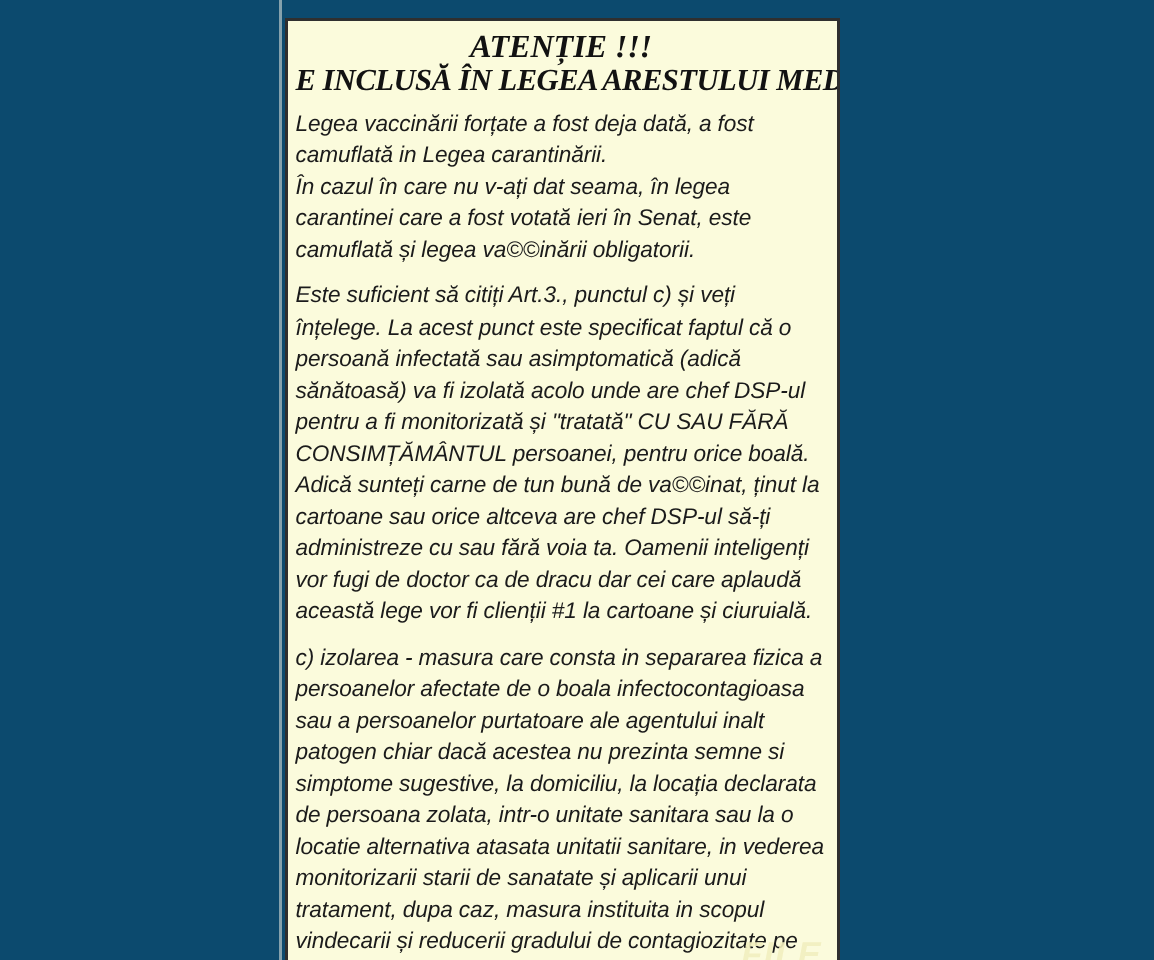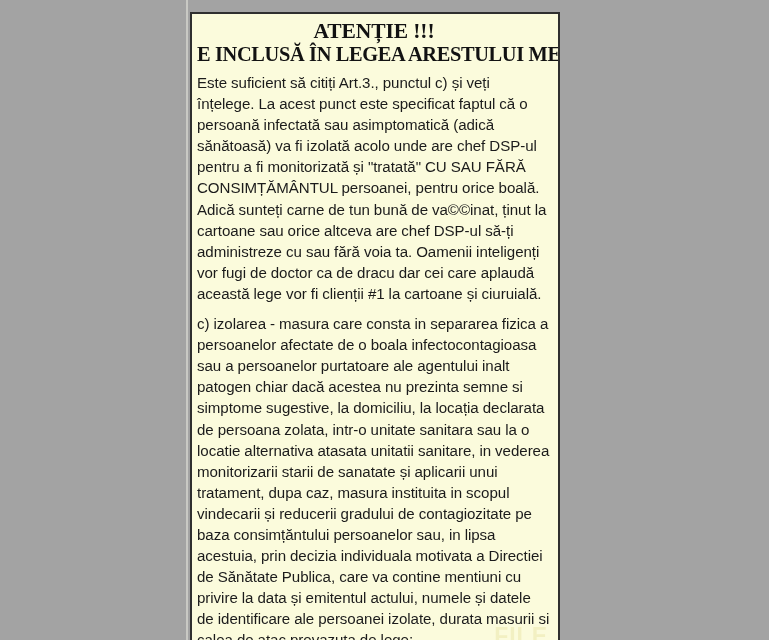--- a/index.html
+++ b/index.html
@@ -11,21 +11,22 @@
     width: 769px;
     height: 640px;
     overflow: hidden;
     font-family: "Liberation Sans", sans-serif;
     -webkit-font-smoothing: antialiased;
   }
   .page {
     position: relative;
     width: 769px;
     height: 640px;
-    background: #a3a3a3;
+    background: #0c4a6e;
+    font-style: italic;
   }
   
   .edge-artifact {
     position: absolute;
     left: 186px;
     top: 0;
     width: 2px;
     height: 640px;
     background: #e9e9e0;
     opacity: .55;
@@ -95,20 +96,22 @@
   <div class="edge-artifact"></div>
 
   <div class="notice-card">
     <div class="card-inner">
 
       <div class="notice-heading">
         <span class="hl hl-1">ATENȚIE !!!</span>
         <span class="hl hl-3">E INCLUSĂ ÎN LEGEA ARESTULUI MEDICAL !</span>
       </div>
 
+      <p class="body-block" style="white-space: pre-line;">Legea vaccinării forțate a fost deja dată, a fost camuflată in Legea carantinării.
+În cazul în care nu v-ați dat seama, în legea carantinei care a fost votată ieri în Senat, este camuflată și legea va©©inării obligatorii.</p>
       <p class="body-block">Este suficient să citiți Art.3., punctul c) și veți înțelege. La acest punct este specificat faptul că o persoană infectată sau asimptomatică (adică sănătoasă) va fi izolată acolo unde are chef DSP-ul pentru a fi monitorizată și "tratată" CU SAU FĂRĂ CONSIMȚĂMÂNTUL persoanei, pentru orice boală. Adică sunteți carne de tun bună de va©©inat, ținut la cartoane sau orice altceva are chef DSP-ul să-ți administreze cu sau fără voia ta. Oamenii inteligenți vor fugi de doctor ca de dracu dar cei care aplaudă această lege vor fi clienții #1 la cartoane și ciuruială.</p>
       <p class="body-block">c) izolarea - masura care consta in separarea fizica a persoanelor afectate de o boala infectocontagioasa sau a persoanelor purtatoare ale agentului inalt patogen chiar dacă acestea nu prezinta semne si simptome sugestive, la domiciliu, la locația declarata de persoana zolata, intr-o unitate sanitara sau la o locatie alternativa atasata unitatii sanitare, in vederea monitorizarii starii de sanatate și aplicarii unui tratament, dupa caz, masura instituita in scopul vindecarii și reducerii gradului de contagiozitate pe baza consimțăntului persoanelor sau, in lipsa acestuia, prin decizia individuala motivata a Directiei de Sănătate Publica, care va contine mentiuni cu privire la data și emitentul actului, numele și datele de identificare ale persoanei izolate, durata masurii si calea de atac prevazuta de lege;</p>
 
     </div>
 
     <div class="watermark">FILE</div>
   </div>
 
 </div>
 

